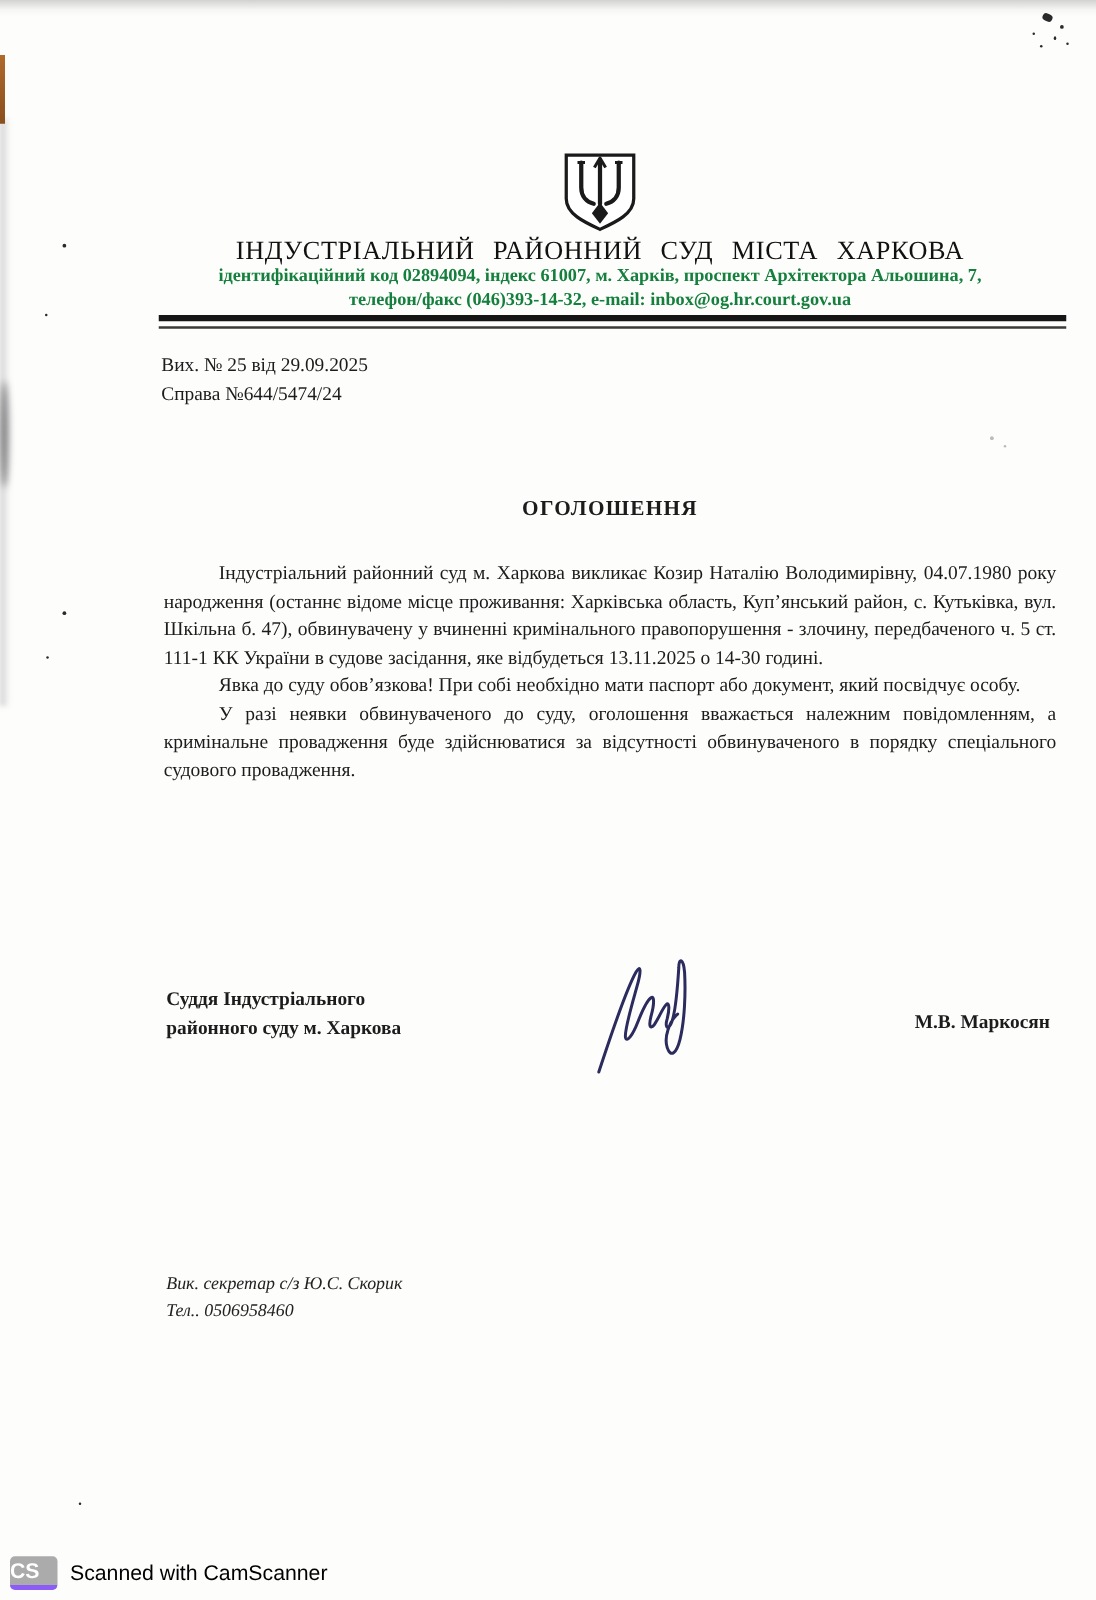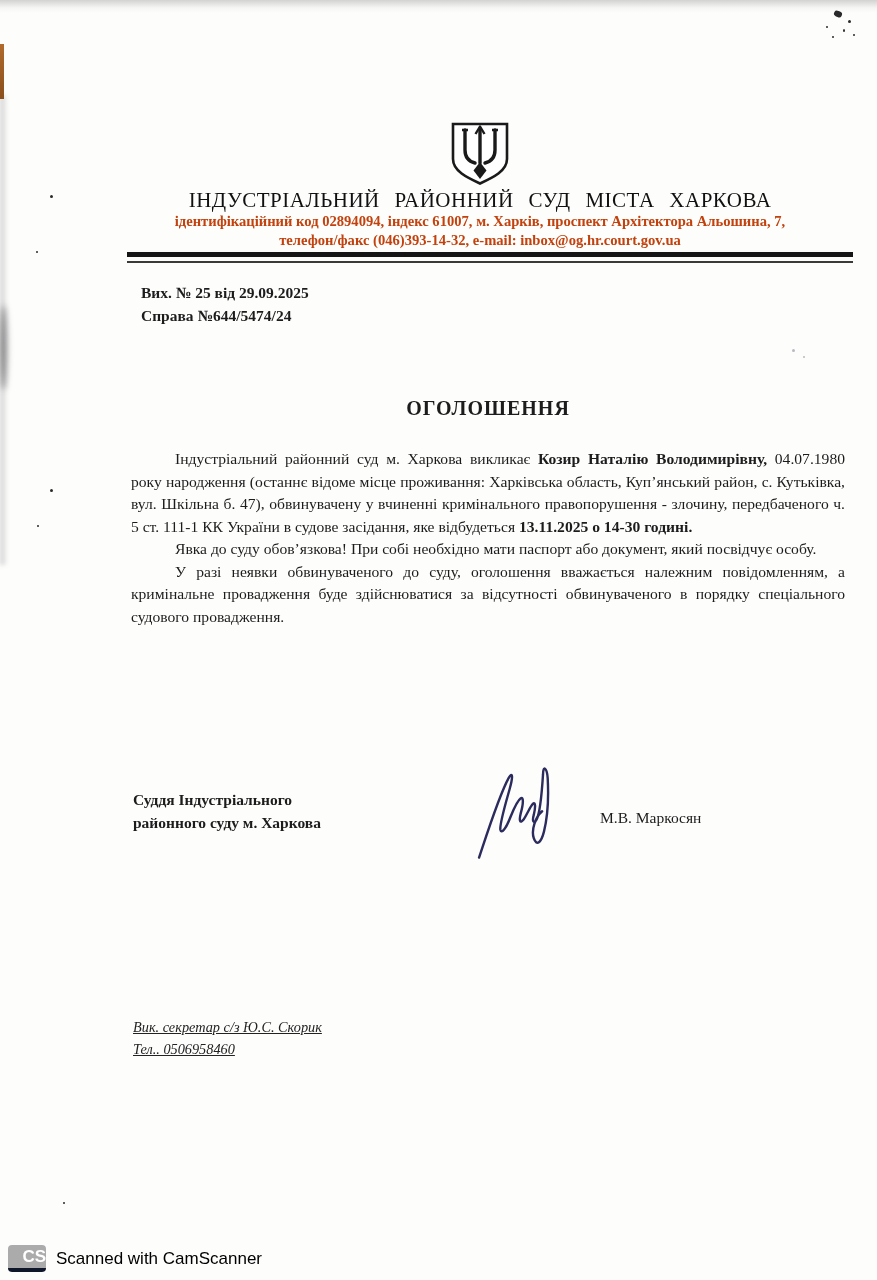--- a/index.html
+++ b/index.html
@@ -21,47 +21,47 @@
     background:rgba(55,55,58,.55);filter:blur(3px);border-radius:50%;}
   .left-wood{position:absolute;left:0;top:44px;width:4px;height:55px;
     background:linear-gradient(to bottom,#b06a2c,#8a4f1d);filter:blur(.5px);}
   .speck{position:absolute;background:#2a2a2a;border-radius:50%;}
   .speck.light{background:#b9b9c0;}
   
   .header{position:absolute;left:100px;top:0;width:760px;text-align:center;}
   .emblem{position:absolute;left:346px;top:121px;width:68px;height:66px;}
   .court-name{position:absolute;left:0;top:188px;width:760px;
     font-size:21px;letter-spacing:.5px;word-spacing:9px;color:#111;}
-  .hdr-line{position:absolute;left:0;width:760px;font-weight:bold;font-size:14.6px;color:#c2410c;}
+  .hdr-line{position:absolute;left:0;width:760px;font-weight:bold;font-size:14.6px;color:#15803d;}
   .hdr-id{top:213px;}
   .hdr-contact{top:232px;}
   .rule-thick{position:absolute;left:127px;top:252px;width:726px;height:5px;background:#151515;}
   .rule-thin{position:absolute;left:127px;top:261px;width:726px;height:2px;background:#3a3a3a;}
   
-  .refs{position:absolute;left:141px;top:281px;font-weight:bold;font-size:15.5px;line-height:23px;}
+  .refs{position:absolute;left:129px;top:281px;font-weight:normal;font-size:15.5px;line-height:23px;}
   
   .doc-title{position:absolute;left:131px;top:397px;width:714px;text-align:center;
-    font-weight:bold;font-size:20px;letter-spacing:1px;}
+    font-weight:bold;font-size:17px;letter-spacing:1px;}
   
   .body-text{position:absolute;left:131px;top:448px;width:714px;
     font-size:15.6px;line-height:22.5px;text-align:justify;}
   .body-text p{margin:0;text-indent:44px;}
-  .bold{font-weight:bold;}
+  .bold{font-weight:normal;}
   
   .sig-role{position:absolute;left:133px;top:788px;font-weight:bold;font-size:15.5px;line-height:23px;}
   .sig-scribble{position:absolute;left:462px;top:763px;width:112px;height:102px;}
-  .sig-name{position:absolute;left:600px;top:809px;width:240px;text-align:left;
-    font-weight:normal;font-size:15.5px;}
+  .sig-name{position:absolute;left:600px;top:809px;width:240px;text-align:right;
+    font-weight:bold;font-size:15.5px;}
   
-  .exec-note{position:absolute;left:133px;top:1016px;font-style:italic;font-size:14.3px;line-height:22px;color:#222;text-decoration:underline;}
+  .exec-note{position:absolute;left:133px;top:1016px;font-style:italic;font-size:14.3px;line-height:22px;color:#222;}
   
   .cs-badge{position:absolute;left:8px;top:1245px;width:38px;height:23px;
-    background:#ababab;border-radius:4px;border-bottom:4px solid #0f172a;
+    background:#ababab;border-radius:4px;border-bottom:4px solid #8b5cf6;
     color:#ffffff;font-family:"Liberation Sans", sans-serif;font-weight:bold;
-    font-size:17px;line-height:23px;text-align:right;}
+    font-size:17px;line-height:23px;text-align:left;}
   .cs-text{position:absolute;left:56px;top:1249px;color:#000000;
     font-family:"Liberation Sans", sans-serif;font-size:17px;}
 </style>
 </head>
 <body>
 
 <div class="page">
 
   <div class="top-shade"></div>
   <div class="left-shade"></div>

